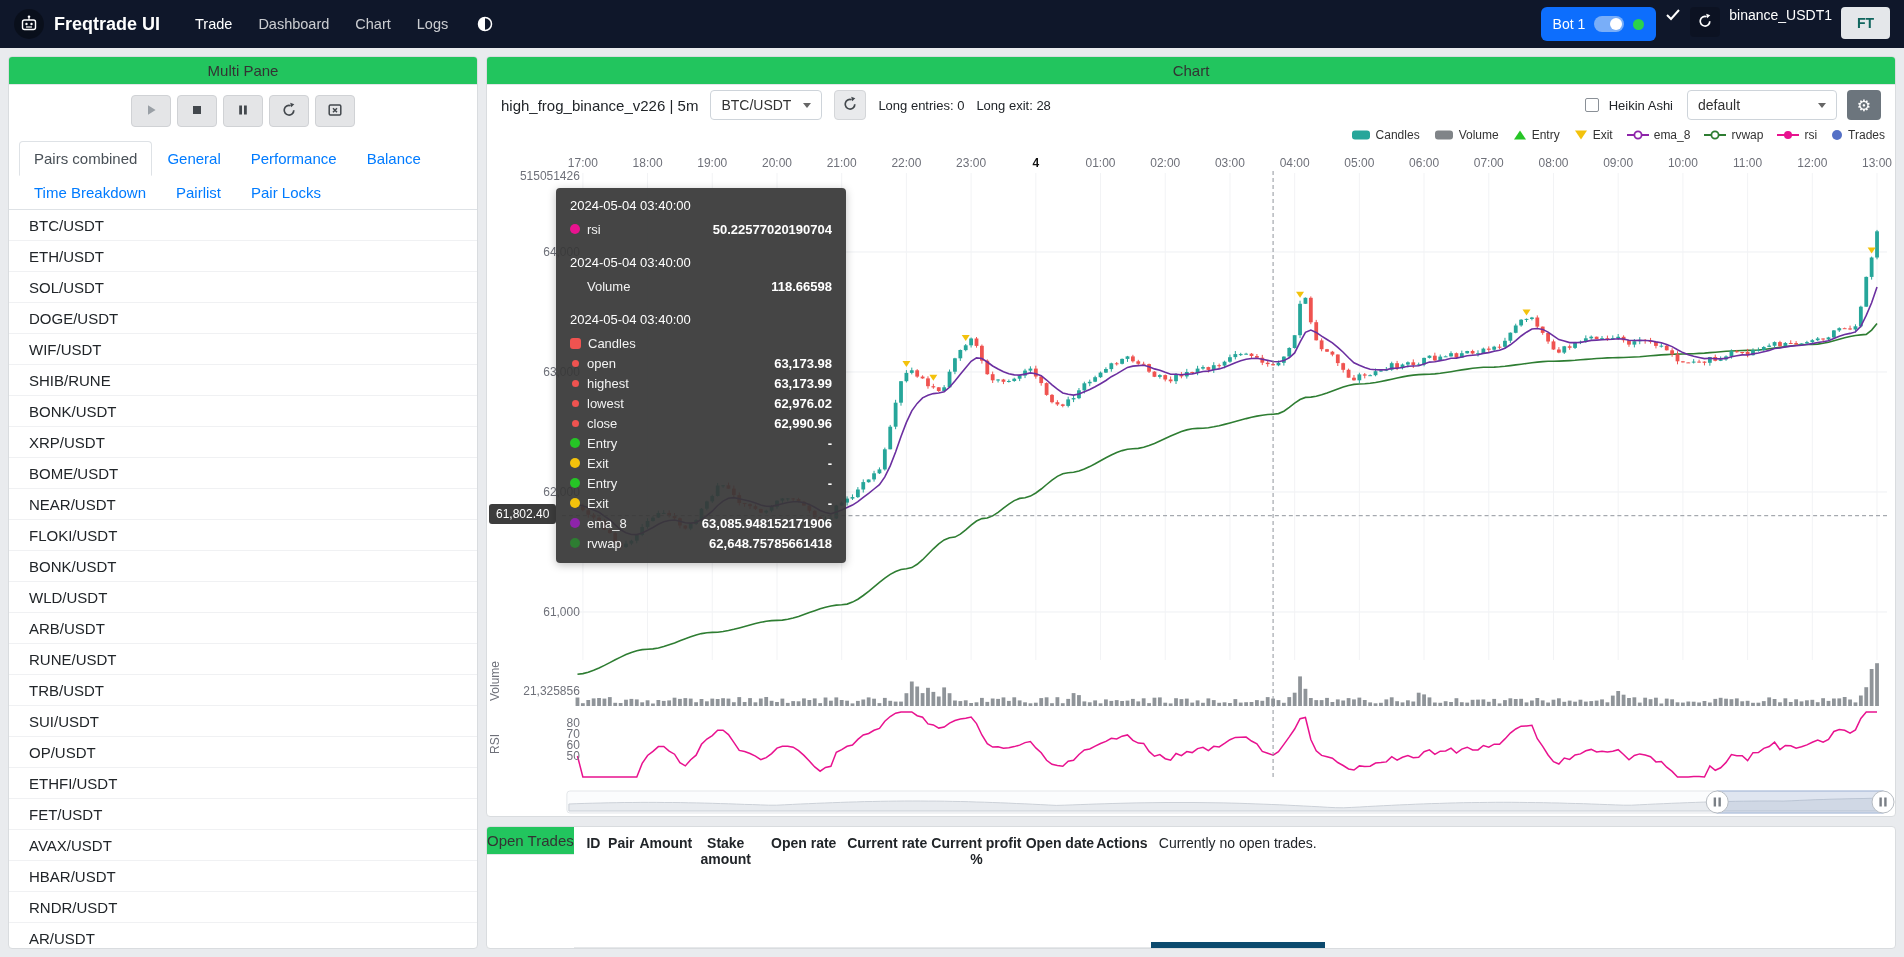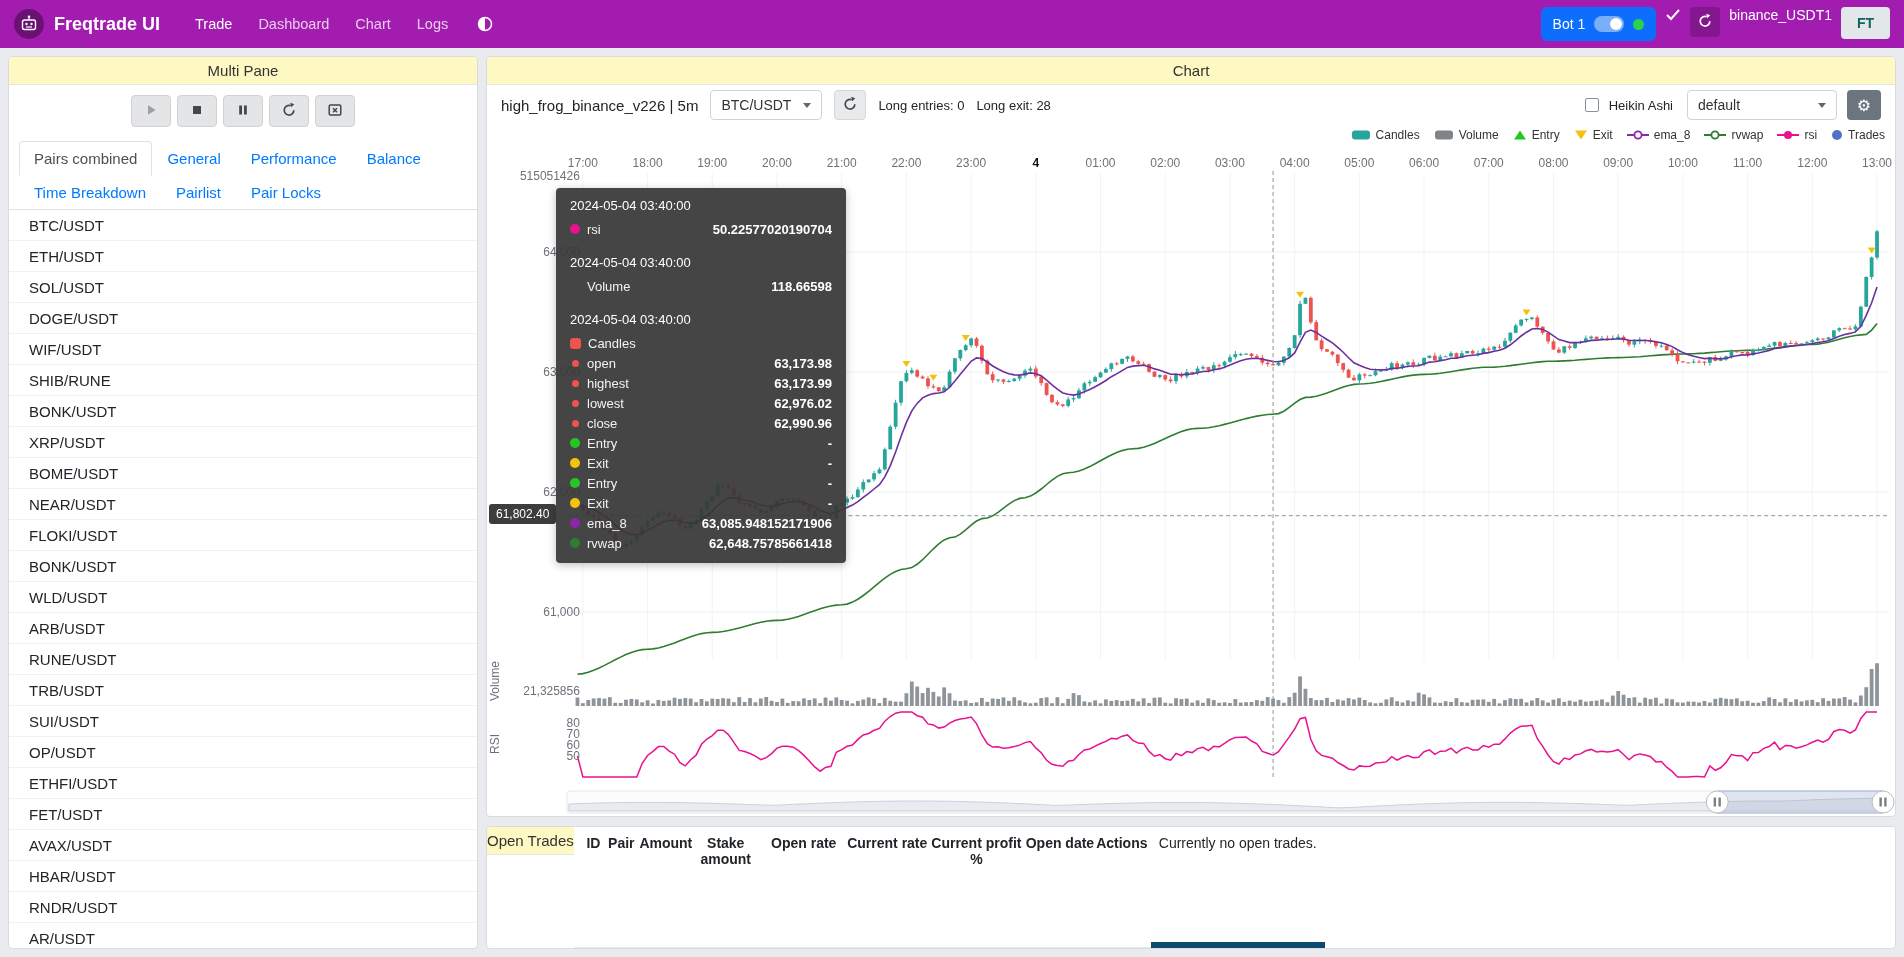--- a/index.html
+++ b/index.html
@@ -1,37 +1,37 @@
 <!DOCTYPE html>
 <html><head>
 <meta charset="utf-8">
 <style>
   *{margin:0;padding:0;box-sizing:border-box}
   html,body{width:1904px;height:957px;overflow:hidden;background:#e9ebee;
     font-family:"Liberation Sans",sans-serif;font-size:14px;color:#212529}
   
-  .navbar{height:48px;background:#a21caf;display:flex;align-items:center;padding:0 14px;gap:10px;color:#fff}
+  .navbar{height:48px;background:#0f172a;display:flex;align-items:center;padding:0 14px;gap:10px;color:#fff}
   .brand{display:flex;align-items:center;gap:10px;font-size:18px;font-weight:700;margin-right:14px;cursor:pointer}
   .logo{width:30px;height:30px;border-radius:50%;background:rgba(0,0,0,.35);display:flex;align-items:center;justify-content:center}
   .nav-items{display:flex;align-items:center;gap:4px}
   .nav-item{padding:6px 11px;color:rgba(255,255,255,.78);cursor:pointer;font-size:14.5px}
   .nav-item.active{color:#fff}
   .theme-btn{margin-left:8px;display:flex;align-items:center;cursor:pointer}
   .nav-right{margin-left:auto;display:flex;align-items:flex-start;gap:9px}
   .bot-pill{background:#0d6efd;border-radius:6px;display:flex;align-items:center;gap:9px;padding:0 12px;height:34px;cursor:pointer}
   .toggle{width:30px;height:16px;border-radius:8px;background:#79aef8;position:relative;display:inline-block;cursor:pointer}
   .toggle::after{content:"";position:absolute;right:2px;top:2px;width:12px;height:12px;border-radius:50%;background:#fff}
   .online-dot{width:11px;height:11px;border-radius:50%;background:#2bd24b}
   .nav-refresh{width:30px;height:30px;border:none;border-radius:4px;background:rgba(0,0,0,.18);display:flex;align-items:center;justify-content:center;cursor:pointer}
   .login-info{font-size:14px;color:#fff}
   .avatar{width:49px;height:32px;border-radius:4px;background:#e4e7ea;color:#10665e;font-weight:700;display:flex;align-items:center;justify-content:center;font-size:14px;cursor:pointer}
   
   .content{display:flex;gap:8px;padding:8px;height:909px}
   .panel{background:#fff;border:1px solid #d9dcdf;border-radius:4px;overflow:hidden}
-  .panel-header{height:28px;background:#fef9c3;border-bottom:1px solid #e3e6e8;display:flex;align-items:center;justify-content:center;font-size:15px;color:#333;flex:0 0 auto}
+  .panel-header{height:28px;background:#22c55e;border-bottom:1px solid #e3e6e8;display:flex;align-items:center;justify-content:center;font-size:15px;color:#333;flex:0 0 auto}
   
   .left-panel{width:470px;display:flex;flex-direction:column}
   .controls-row{display:flex;justify-content:center;gap:6px;padding:10px 0 8px}
   .ctl-btn{width:40px;height:32px;background:#e4e5e7;border:1px solid #d0d2d5;border-radius:4px;display:flex;align-items:center;justify-content:center;cursor:pointer}
   .tabs{display:flex;flex-wrap:wrap;align-items:flex-end;padding:6px 10px 0;border-bottom:1px solid #dee2e6}
   .tab{padding:8px 14px;font-size:15px;color:#007bff;cursor:pointer;border:1px solid transparent;border-radius:4px 4px 0 0;margin-bottom:-1px;white-space:nowrap}
   .tab.active{color:#495057;background:#fff;border-color:#dee2e6 #dee2e6 #fff}
   .pair-list{list-style:none;overflow:hidden;flex:1}
   .pair-item{height:31px;display:flex;align-items:center;padding:0 20px;border-bottom:1px solid #f0f1f3;font-size:15px;cursor:pointer}
   

